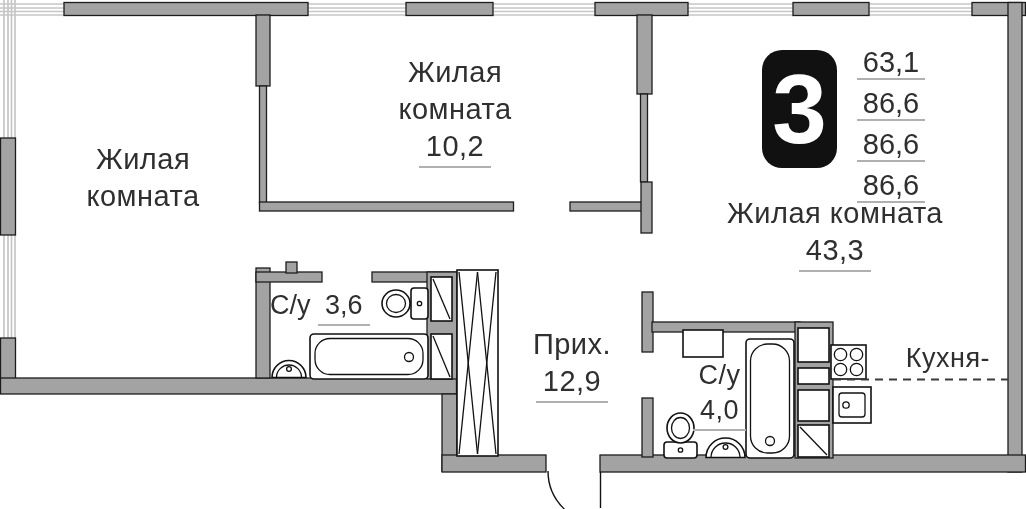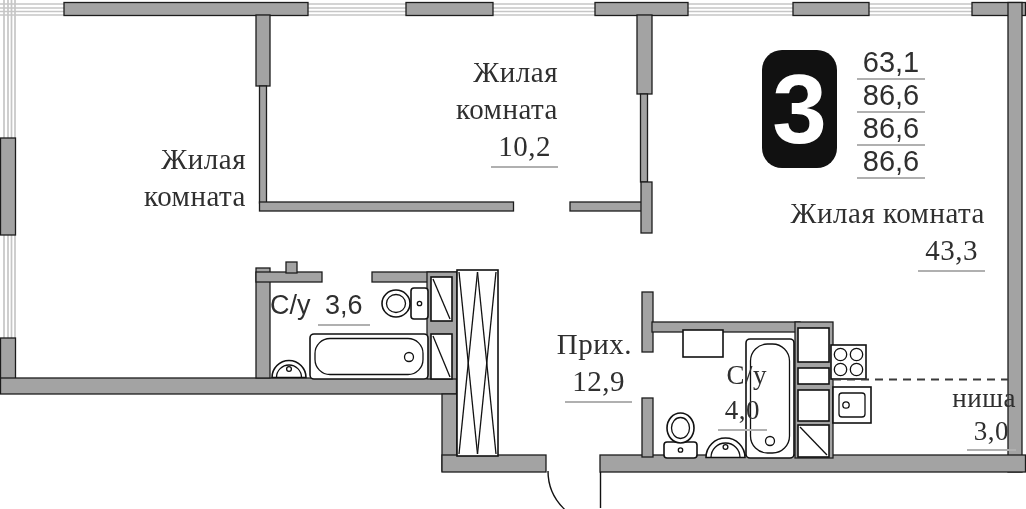--- a/index.html
+++ b/index.html
@@ -9,33 +9,33 @@
   html,body{margin:0;padding:0;background:#fff;}
   #plan{position:relative;width:1026px;height:509px;background:#fff;overflow:hidden;
         font-family:"Liberation Sans", sans-serif;color:var(--text);}
   #plan svg{position:absolute;left:0;top:0;}
   .wall{fill:var(--wall);stroke:var(--outline);stroke-width:1.3;}
   .winline{stroke:var(--window-line);stroke-width:1.7;fill:none;}
   .fx{fill:#fff;stroke:#111;stroke-width:1.6;}
   .fxthin{fill:none;stroke:#111;stroke-width:1.3;}
   .dash{stroke:#3a3a3a;stroke-width:1.8;stroke-dasharray:8 6;fill:none;}
   .doorarc{fill:none;stroke:#111;stroke-width:1.4;}
-  .label{position:absolute;text-align:right;font-size:29px;line-height:37px;
-         letter-spacing:0.5px;white-space:nowrap;font-family:Liberation Serif, serif;}
+  .label{position:absolute;text-align:center;font-size:29px;line-height:37px;
+         letter-spacing:0.5px;white-space:nowrap;}
   .area{display:inline-block;border-bottom:2px solid var(--underline);padding:0 7px 1px 7px;}
   .inlinelab{position:absolute;font-size:29px;white-space:nowrap;}
   .small{font-size:27px;line-height:35px;}
   #badge{position:absolute;left:762px;top:50px;width:75px;height:118px;
          background:var(--badge-bg);border-radius:20px;color:var(--badge-text);
          display:flex;align-items:center;justify-content:center;
          font-size:98px;font-weight:bold;}
   #badge-areas{position:absolute;left:845px;top:48px;width:92px;display:flex;
                flex-direction:column;align-items:center;font-size:29px;}
   #badge-areas span{display:inline-block;border-bottom:2px solid var(--underline);
-                    padding:1px 6px 2px 6px;line-height:27px;margin-bottom:1px;}
+                    padding:1px 6px 2px 6px;line-height:27px;margin-bottom:9px;}
 </style>
 </head>
 <body>
 
 <div id="plan">
 
 <svg width="1026" height="509" viewBox="0 0 1026 509">
 
   <g>
 
@@ -231,23 +231,22 @@
   <div class="label" style="left:512px;top:326px;width:120px;">
     <div>Прих.</div>
     <div><span class="area">12,9</span></div>
   </div>
 
   <div class="label small" style="left:672px;top:358px;width:95px;">
     <div>С/у</div>
     <div><span class="area">4,0</span></div>
   </div>
 
-  <div class="label small" style="left:880px;top:382px;width:136px;line-height:33px;">
-    <div>ниша</div>
-    <div><span class="area">3,0</span></div>
+  <div class="label small" style="left:880px;top:342px;width:136px;line-height:33px;">
+    <div>Кухня-</div>
   </div>
 
   <div id="badge">
     <span>3</span>
   </div>
   <div id="badge-areas">
     <span>63,1</span>
     <span>86,6</span>
     <span>86,6</span>
     <span>86,6</span>

